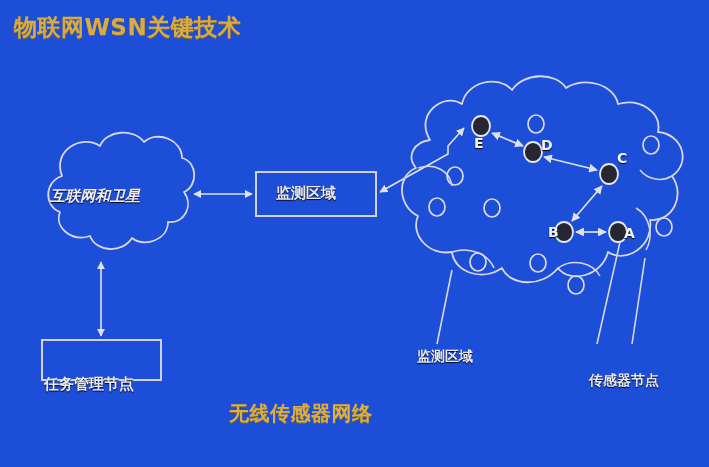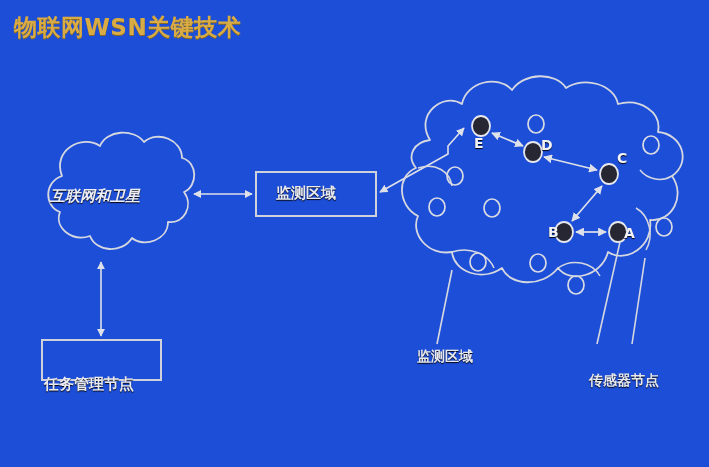--- a/index.html
+++ b/index.html
@@ -179,20 +179,21 @@
 
     <g stroke="#d6d8e0" stroke-width="1.6" fill="none">
       <line x1="452" y1="270" x2="437" y2="344"></line>
       <line x1="620" y1="242" x2="597" y2="344"></line>
       <line x1="645" y1="258" x2="632" y2="344"></line>
     </g>
   </svg>
 
   <div class="txt title-main">物联网WSN关键技术</div>
 
+  <div class="txt caption-bottom">无线传感器网络</div>
 
   <div class="txt cloud-label" id="lbl-internet">互联网和卫星</div>
 
   <div class="txt node-box-label" id="lbl-sink">监测区域</div>
 
   <div class="txt node-box-label" id="lbl-task">任务管理节点</div>
 
   <div class="txt leader-label" id="lbl-monitor">监测区域</div>
 
   <div class="txt leader-label" id="lbl-sensor">传感器节点</div>

